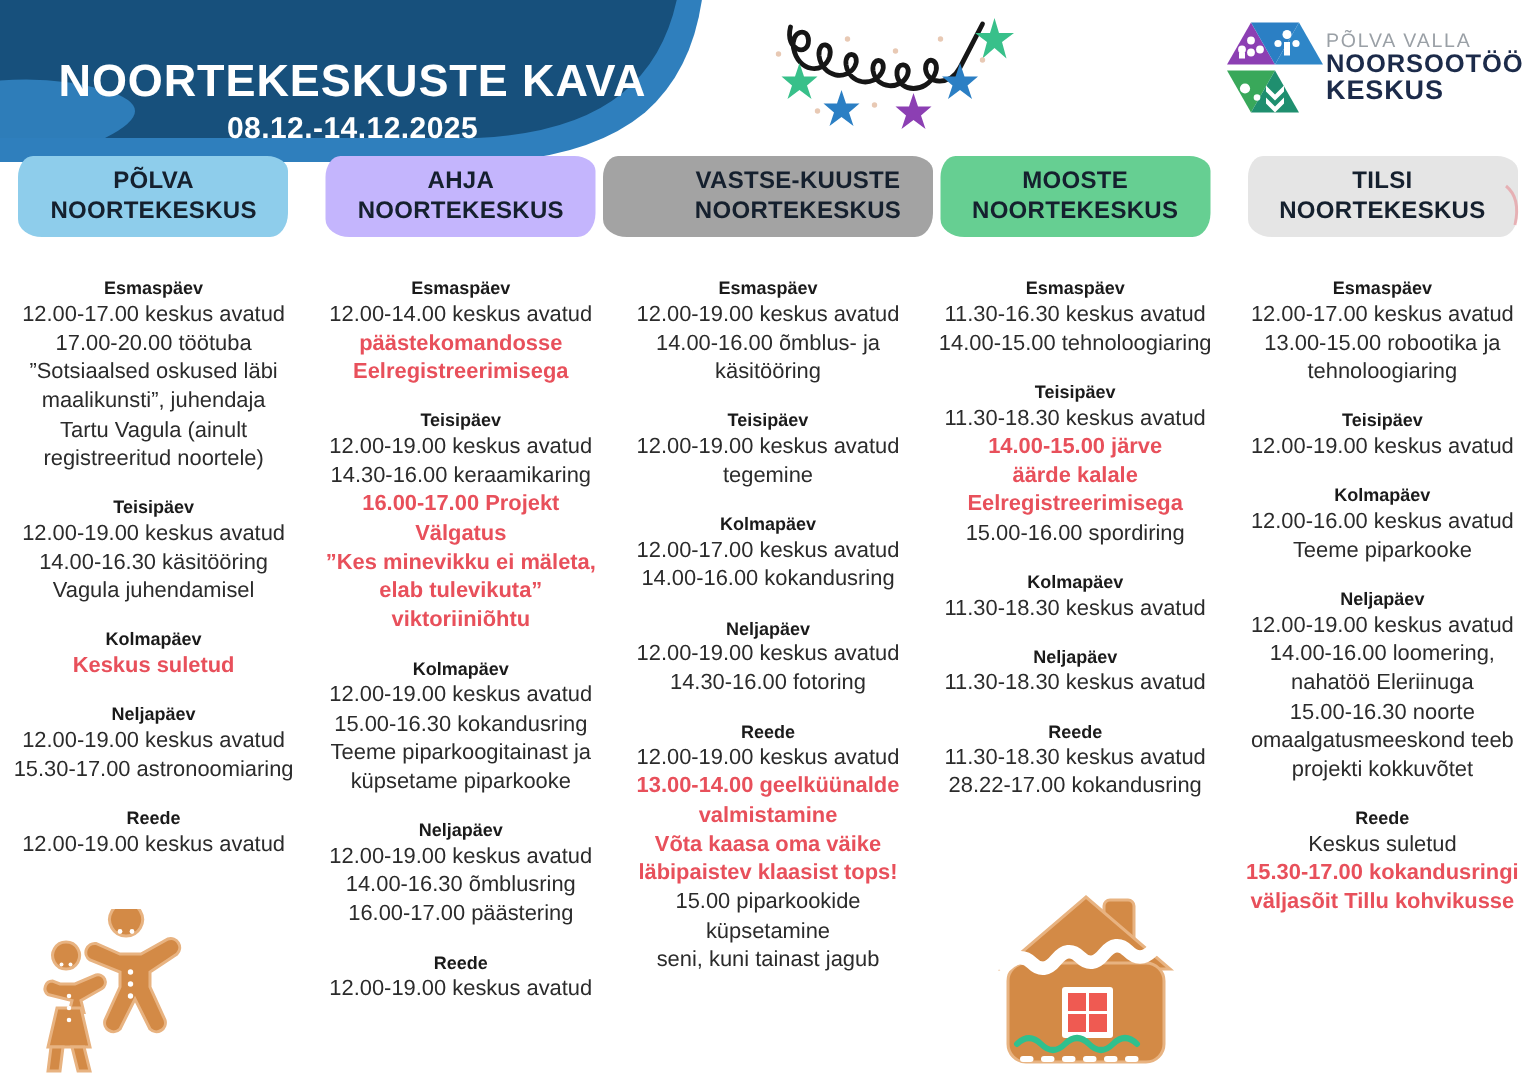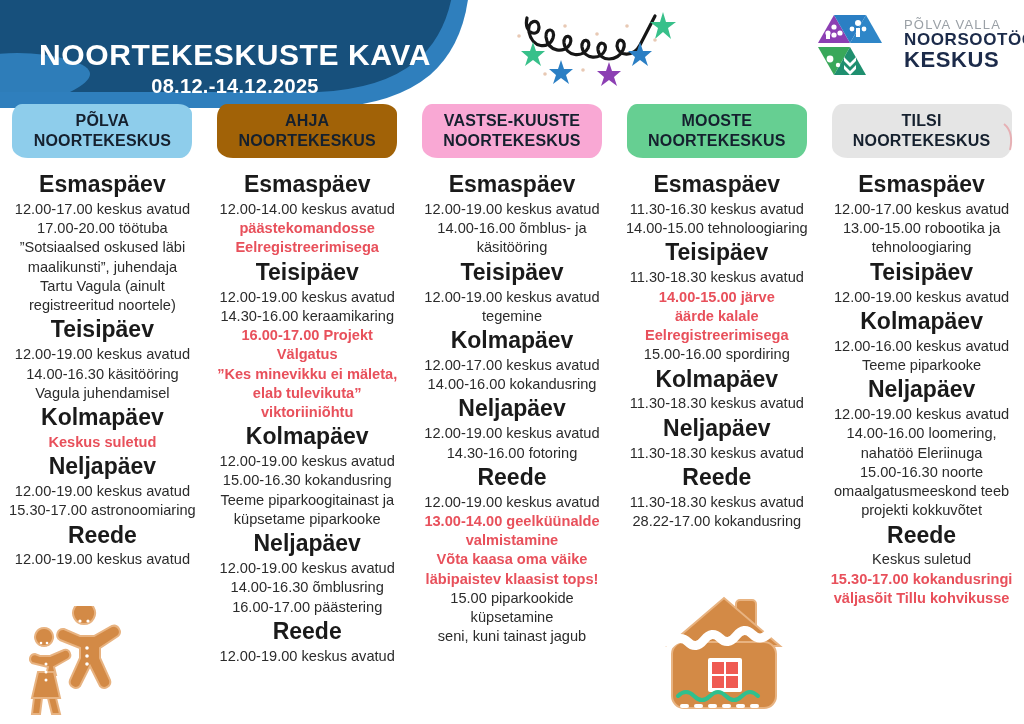--- a/index.html
+++ b/index.html
@@ -27,46 +27,46 @@
   }
   .poster-dates{
     color:#ffffff;font-weight:bold;font-size:20px;text-align:center;
     margin-top:5px;letter-spacing:.3px;white-space:nowrap;
   }
 
   
   .garland{position:absolute;left:505px;top:0px;width:210px;height:90px;}
 
   
-  .logo{position:absolute;left:812px;top:6px;width:200px;height:78px;display:flex;align-items:center;gap:20px;}
+  .logo{position:absolute;left:812px;top:6px;width:200px;height:78px;display:flex;align-items:center;gap:0;}
   .logo-mark{width:72px;height:72px;flex:0 0 72px;}
   .logo-text{display:flex;flex-direction:column;justify-content:center;line-height:1.04;}
   .logo-l1{font-size:13px;color:#9aa0a6;letter-spacing:1.2px;}
   .logo-l2{font-size:17px;color:#1c2b4a;font-weight:bold;letter-spacing:.6px;}
-  .logo-l3{font-size:22px;color:#1c2b4a;font-weight:bold;letter-spacing:.6px;}
+  .logo-l3{font-size:18px;color:#1c2b4a;font-weight:bold;letter-spacing:.6px;}
 
   
   .columns{position:absolute;left:0;top:104px;width:1024px;display:flex;}
   .col{width:204.8px;box-sizing:border-box;padding:0 6px;display:flex;flex-direction:column;align-items:center;}
 
   .col-banner{
     position:relative;width:180px;min-height:54px;
     display:flex;align-items:center;justify-content:center;
     border-radius:10px 14px 12px 16px / 14px 10px 16px 12px;
     margin-bottom:12px;
     box-shadow:0 0 0 0 rgba(0,0,0,0);
   }
   .col-banner-label{
     font-size:16px;font-weight:bold;color:#15202e;text-align:center;
     line-height:1.22;letter-spacing:.2px;text-transform:uppercase;
     padding:7px 4px;
   }
 
   .entries{width:100%;display:flex;flex-direction:column;align-items:center;}
-  .day{font-weight:bold;font-size:23px;color:#1a1a1a;text-align:right;margin-top:0;line-height:1.3;}
+  .day{font-weight:bold;font-size:12px;color:#1a1a1a;text-align:right;margin-top:15px;line-height:1.3;}
   .line{font-size:14.6px;color:#2b2b2b;text-align:center;line-height:1.32;}
   .line.red{color:#e8505b;font-weight:bold;}
 
   
   .gingerbread-people{position:absolute;left:18px;bottom:6px;width:140px;height:112px;}
   .gingerbread-house{position:absolute;left:650px;bottom:4px;width:156px;height:136px;}
   .edge-mark{position:absolute;right:2px;top:120px;width:22px;height:34px;opacity:.35;}
 </style>
 </head>
 <body>
@@ -166,21 +166,21 @@
           <div class="day">Kolmapäev</div>
           <div class="line red">Keskus suletud</div>
           <div class="day">Neljapäev</div>
           <div class="line">12.00-19.00 keskus avatud</div>
           <div class="line">15.30-17.00 astronoomiaring</div>
           <div class="day">Reede</div>
           <div class="line">12.00-19.00 keskus avatud</div>
         </div>
       </div>
       <div class="col">
-        <div class="col-banner" style="background: #a16207; justify-content: flex-end;">
+        <div class="col-banner" style="background: #c4b5fd; justify-content: flex-end;">
           <div class="col-banner-label">AHJA NOORTEKESKUS</div>
         </div>
         <div class="entries">
           <div class="day">Esmaspäev</div>
           <div class="line">12.00-14.00 keskus avatud</div>
           <div class="line red">päästekomandosse</div>
           <div class="line red">Eelregistreerimisega</div>
           <div class="day">Teisipäev</div>
           <div class="line">12.00-19.00 keskus avatud</div>
           <div class="line">14.30-16.00 keraamikaring</div>
@@ -195,21 +195,21 @@
           <div class="line">küpsetame piparkooke</div>
           <div class="day">Neljapäev</div>
           <div class="line">12.00-19.00 keskus avatud</div>
           <div class="line">14.00-16.30 õmblusring</div>
           <div class="line">16.00-17.00 päästering</div>
           <div class="day">Reede</div>
           <div class="line">12.00-19.00 keskus avatud</div>
         </div>
       </div>
       <div class="col">
-        <div class="col-banner" style="background: #f9a8d4;">
+        <div class="col-banner" style="background: #a3a3a3; padding-left: 40px;">
           <div class="col-banner-label">VASTSE-KUUSTE NOORTEKESKUS</div>
         </div>
         <div class="entries">
           <div class="day">Esmaspäev</div>
           <div class="line">12.00-19.00 keskus avatud</div>
           <div class="line">14.00-16.00 õmblus- ja</div>
           <div class="line">käsitööring</div>
           <div class="day">Teisipäev</div>
           <div class="line">12.00-19.00 keskus avatud</div>
           <div class="line">tegemine</div>

